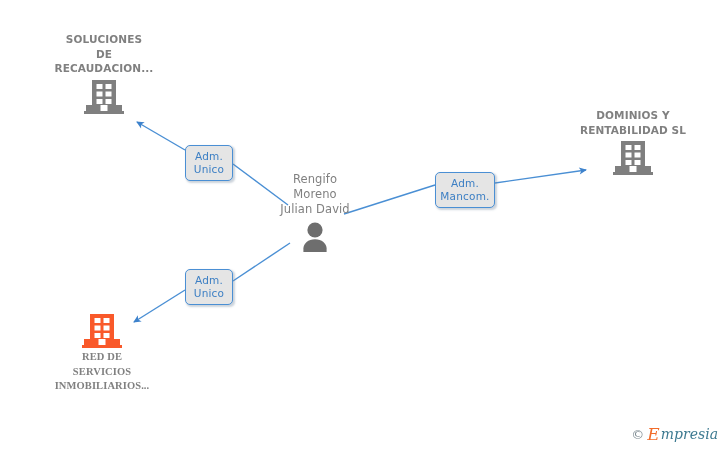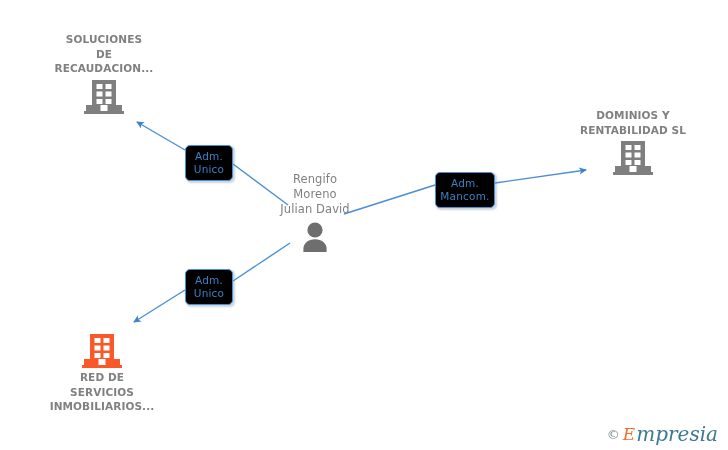--- a/index.html
+++ b/index.html
@@ -57,30 +57,30 @@
     color: #808080;
     font-size: 11.5px;
     line-height: 15px;
     margin-top: 16px;
   }
   #node-person .node-icon { margin-top: 4px; }
 
   
   #node-soluciones  { left: 34px;  top: 32px; }
   #node-dominios    { left: 563px; top: 108px; }
-  #node-red         { left: 32px;  top: 330px; }
+  #node-red         { left: 32px;  top: 310px; font-family: Liberation Serif, serif; }
 
   #node-soluciones .node-label,
   #node-dominios .node-label { margin-bottom: 1px; }
 
   
   .rel-box {
     position: absolute;
     box-sizing: border-box;
-    background: #000000;
+    background: #e5e5e5;
     border: 1.4px solid #4a8fd4;
     border-radius: 5px;
     box-shadow: 1.5px 1.5px 2px rgba(120,140,160,0.38);
     color: #3c7fc4;
     font-size: 10.5px;
     line-height: 13px;
     text-align: center;
     padding: 4px 2px 4px 2px;
     white-space: pre-line;
     letter-spacing: 0.2px;
@@ -109,21 +109,21 @@
     color: #f26c2a;
     font-family: "DejaVu Serif", serif;
     font-style: italic;
     font-size: 17px;
     line-height: 15px;
   }
   #watermark .wm-rest {
     color: #3d7a91;
     font-family: "DejaVu Serif", serif;
     font-style: italic;
-    font-size: 20px;
+    font-size: 14px;
     line-height: 15px;
     margin-left: -2px;
   }
 </style>
 </head>
 <body>
 
 <div id="graph-canvas">
 
   <svg id="edge-layer" viewBox="0 0 728 450" width="728" height="450">

